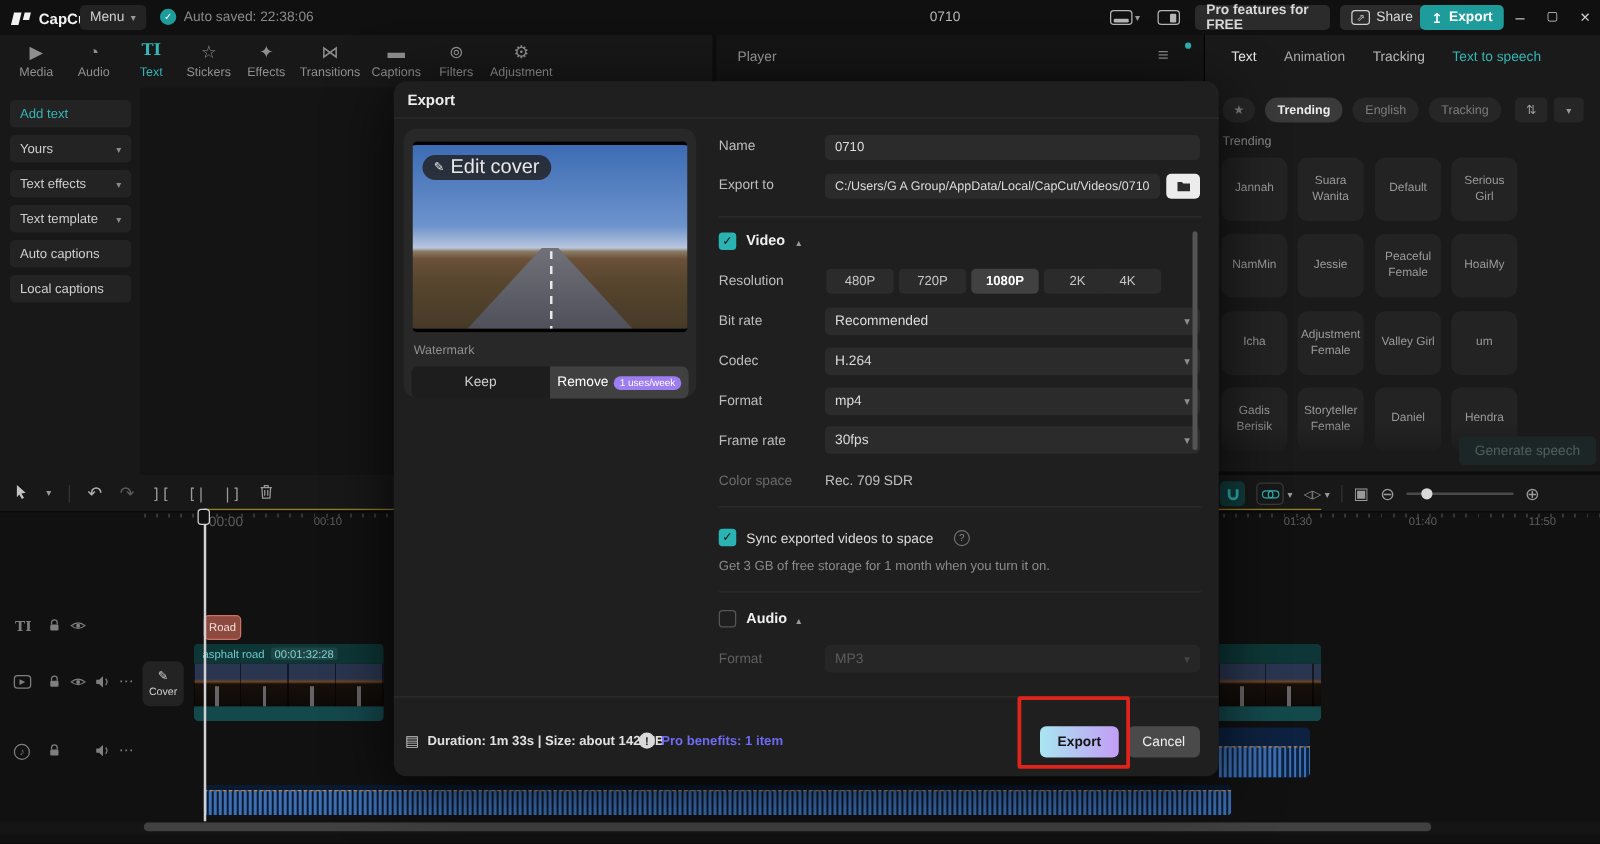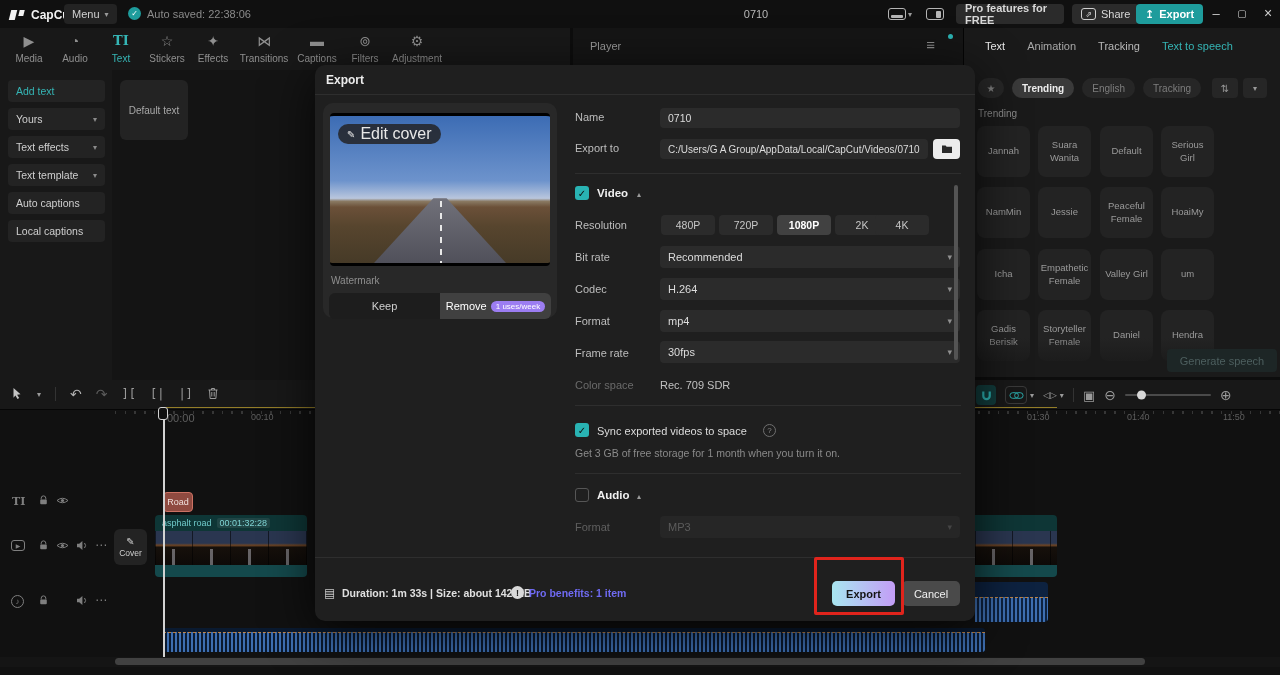--- a/index.html
+++ b/index.html
@@ -184,21 +184,20 @@
         <span class="lbl">Text template</span>
         <span style="font-size:8px;color:#8a8a8a">▾</span>
       </div>
     <div class="side-btn">
         <span class="lbl">Auto captions</span>
       </div>
     <div class="side-btn">
         <span class="lbl">Local captions</span>
       </div>
   </div>
-  <div class="abs ctr" style="left:120px;top:80px;width:68px;height:60px;background:#232323;border-radius:6px;color:#a8a8a8;font-size:10px">Default text</div>
 
   <div class="abs" style="left:573px;top:28px;width:390px;height:352px;background:#151515">
     <span class="abs" style="left:17px;top:12px;color:#9a9a9a">Player</span>
     <span class="abs" style="right:28px;top:8px;color:#8a8a8a;font-size:15px">≡</span>
     <span class="abs" style="right:10px;top:6px;width:5px;height:5px;border-radius:50%;background:#2cb3b3"></span>
   </div>
 
   <div class="abs" style="left:963px;top:28px;width:317px;height:349px;background:#1a1a1a;border-left:1px solid #050505"></div>
   <div class="abs row" style="left:985px;top:40px;gap:22px;font-size:11px">
     <span style="color:#e8e8e8">Text</span>
@@ -220,21 +219,21 @@
 
   <div class="voice" style="left:977px;top:126px">Jannah</div>
   <div class="voice" style="left:1038px;top:126px">Suara Wanita</div>
   <div class="voice" style="left:1100px;top:126px">Default</div>
   <div class="voice" style="left:1161px;top:126px">Serious Girl</div>
   <div class="voice" style="left:977px;top:187px">NamMin</div>
   <div class="voice" style="left:1038px;top:187px">Jessie</div>
   <div class="voice" style="left:1100px;top:187px">Peaceful Female</div>
   <div class="voice" style="left:1161px;top:187px">HoaiMy</div>
   <div class="voice" style="left:977px;top:249px">Icha</div>
-  <div class="voice" style="left:1038px;top:249px">Empathetic Female</div>
+  <div class="voice" style="left:1038px;top:249px">Adjustment Female</div>
   <div class="voice" style="left:1100px;top:249px">Valley Girl</div>
   <div class="voice" style="left:1161px;top:249px">um</div>
   <div class="voice" style="left:977px;top:310px">Gadis Berisik</div>
   <div class="voice" style="left:1038px;top:310px">Storyteller Female</div>
   <div class="voice" style="left:1100px;top:310px">Daniel</div>
   <div class="voice" style="left:1161px;top:310px">Hendra</div>
   <div class="abs" style="left:964px;top:338px;width:316px;height:39px;background:linear-gradient(180deg,rgba(26,26,26,0),rgba(26,26,26,.92) 70%)"></div>
   <div class="abs ctr" style="left:1167px;top:349px;width:110px;height:23px;background:#1d2626;border-radius:4px;color:#4d5f5f;font-size:11px">Generate speech</div>
 
   <div class="abs" style="left:0;top:380px;width:1280px;height:295px;background:#111"></div>

